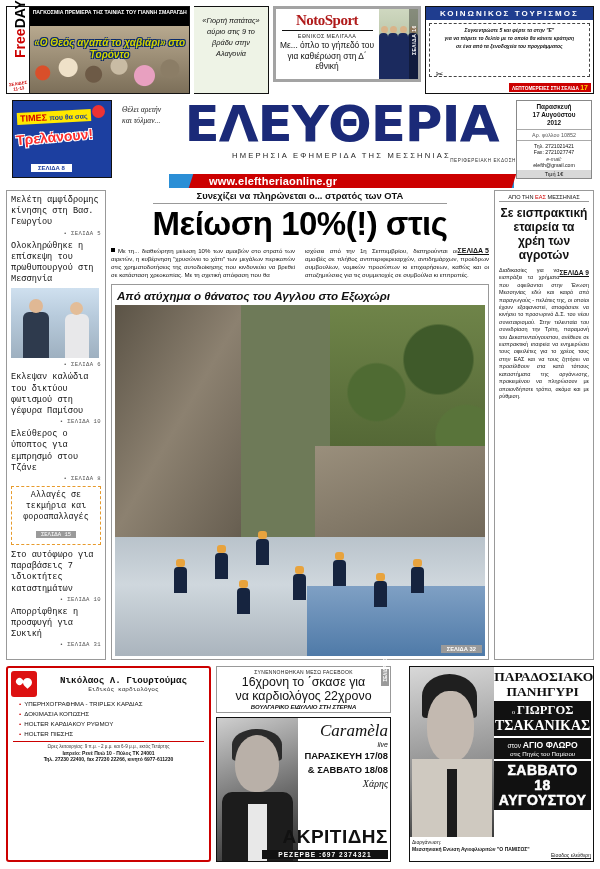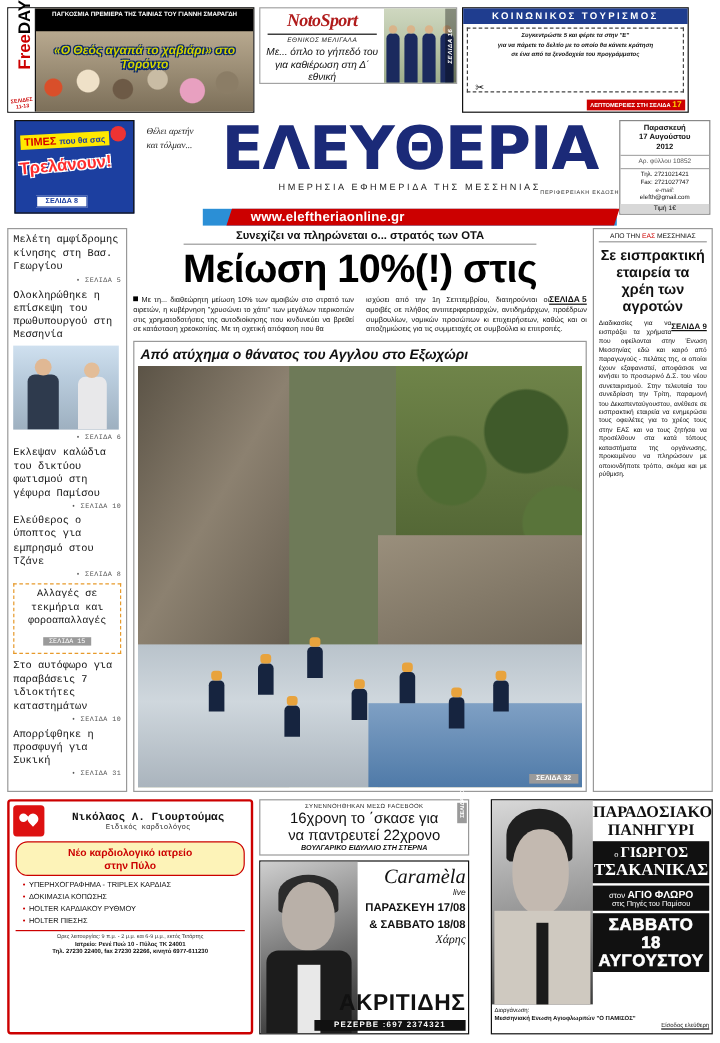--- a/index.html
+++ b/index.html
@@ -43,21 +43,21 @@
   }
   .freeday-head{
     position:absolute;left:4px;right:4px;top:30px;text-align:center;
     font-size:10px;font-weight:bold;color:#d4d400;line-height:12px;
     text-shadow:-1px -1px 0 #0a2a6b,1px -1px 0 #0a2a6b,-1px 1px 0 #0a2a6b,1px 1px 0 #0a2a6b;
     font-style:italic;
   }
   .giortis{width:82px;border:1px solid #111;border-left:none;background:#eef3e6;
      font-size:7.4px;line-height:11px;font-style:italic;text-align:center;padding:8px 3px;box-sizing:border-box;}
 
-  .notosport{position:relative;width:165px;height:64px;border:1px solid #a3a3a3;box-sizing:border-box;display:flex;background:#fff;font-style:italic;}
+  .notosport{position:relative;width:165px;height:76px;border:3px solid #a3a3a3;box-sizing:border-box;display:flex;background:#fff;}
   .ns-left{width:103px;padding:3px 2px 0;box-sizing:border-box;text-align:center;}
   .ns-logo{font-family:"Liberation Serif","DejaVu Serif",serif;font-weight:bold;font-size:15px;color:#b01b1b;letter-spacing:-0.5px;}
   .ns-rule{height:1px;background:#111;margin:1px 4px 2px;}
   .ns-kicker{font-size:5.4px;letter-spacing:.4px;color:#222;}
   .ns-lines{font-size:8.4px;line-height:10.5px;color:#111;margin-top:1px;}
   .ns-photo{position:relative;flex:1;overflow:hidden;background:linear-gradient(180deg,#cfd8c0,#9fae8c);}
   .ns-players{position:absolute;left:0;right:0;bottom:0;height:66%;display:flex;justify-content:space-around;align-items:flex-end;}
   .ns-p{width:11px;height:100%;background:#1b2a5e;border-radius:4px 4px 0 0;position:relative;}
   .ns-p:before{content:"";position:absolute;left:2px;top:-7px;width:7px;height:7px;border-radius:50%;background:#d9b48a;}
   .ns-side{position:absolute;right:0;top:0;bottom:0;width:9px;background:rgba(0,0,0,.35);}
@@ -222,20 +222,21 @@
         <div class="freeday-vert"><span class="ee">Free</span>DAY</div>
         <div class="freeday-badge">ΣΕΛΙΔΕΣ 11-13</div>
       </div>
       <div class="freeday-photo">
         <div class="freeday-crowd"></div>
         <div class="freeday-banner">ΠΑΓΚΟΣΜΙΑ ΠΡΕΜΙΕΡΑ ΤΗΣ ΤΑΙΝΙΑΣ ΤΟΥ ΓΙΑΝΝΗ ΣΜΑΡΑΓΔΗ</div>
         <div class="freeday-head">«Ο Θεός αγαπά το χαβιάρι» στο Τορόντο</div>
       </div>
     </div>
 
+    <div class="giortis">«Γιορτή πατάτας» αύριο στις 9 το βράδυ στην Αλαγονία</div>
 
     <div class="notosport">
       <div class="ns-left">
         <div class="ns-logo">NotoSport</div>
         <div class="ns-rule"></div>
         <div class="ns-kicker">ΕΘΝΙΚΟΣ ΜΕΛΙΓΑΛΑ</div>
         <div class="ns-lines">Με... όπλο το γήπεδό του για καθιέρωση στη Δ΄ εθνική</div>
       </div>
       <div class="ns-photo">
         <div class="ns-players">
@@ -389,39 +390,35 @@
   <div class="bottomrow">
 
     <div class="cardio">
       <div class="cardio-top">
         <div class="heart-ico"></div>
         <div style="flex:1;text-align:center">
           <div class="cardio-name">Νικόλαος Λ. Γιουρτούμας</div>
           <div class="cardio-spec">Ειδικός καρδιολόγος</div>
         </div>
       </div>
-      <div class="cardio-yellow">
-        <div>Νέο καρδιολογικό ιατρείο</div>
-        <div>στην Πύλο</div>
-      </div>
       <div class="cardio-li"><span class="dot">•</span><span>ΥΠΕΡΗΧΟΓΡΑΦΗΜΑ - TRIPLEX ΚΑΡΔΙΑΣ</span></div>
       <div class="cardio-li"><span class="dot">•</span><span>ΔΟΚΙΜΑΣΙΑ ΚΟΠΩΣΗΣ</span></div>
       <div class="cardio-li"><span class="dot">•</span><span>HOLTER ΚΑΡΔΙΑΚΟΥ ΡΥΘΜΟΥ</span></div>
       <div class="cardio-li"><span class="dot">•</span><span>HOLTER ΠΙΕΣΗΣ</span></div>
       <div class="cardio-hr"></div>
       <div class="cardio-fine">Ωρες λειτουργίας: 9 π.μ. - 2 μ.μ. και 6-9 μ.μ., εκτός Τετάρτης</div>
       <div class="cardio-fine b">Ιατρείο: Ρενέ Πυώ 10 - Πύλος ΤΚ 24001</div>
       <div class="cardio-fine b">Τηλ. 27230 22400, fax 27230 22266, κινητό 6977-611230</div>
     </div>
 
     <div class="midcol">
       <div class="fb-news">
         <div class="fb-k">ΣΥΝΕΝΝΟΗΘΗΚΑΝ ΜΕΣΩ FACEBOOK</div>
         <div class="fb-t">16χρονη το ΄σκασε για</div>
-        <div class="fb-t">να παντρευτεί 22χρονο</div>
+        <div class="fb-t">να καρδιολόγος 22χρονο</div>
         <div class="fb-s">ΒΟΥΛΓΑΡΙΚΟ ΕΙΔΥΛΛΙΟ ΣΤΗ ΣΤΕΡΝΑ</div>
         <div class="fb-pg">
             <span>ΣΕΛΙΔΑ 10</span>
           </div>
       </div>
 
       <div class="caramela">
         <div class="car-photo">
           <div class="hair"></div>
             <div class="head"></div>

